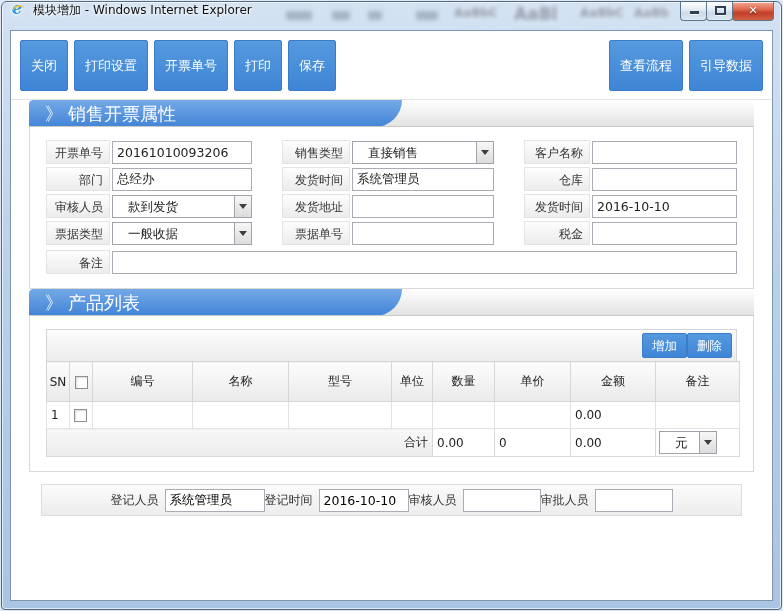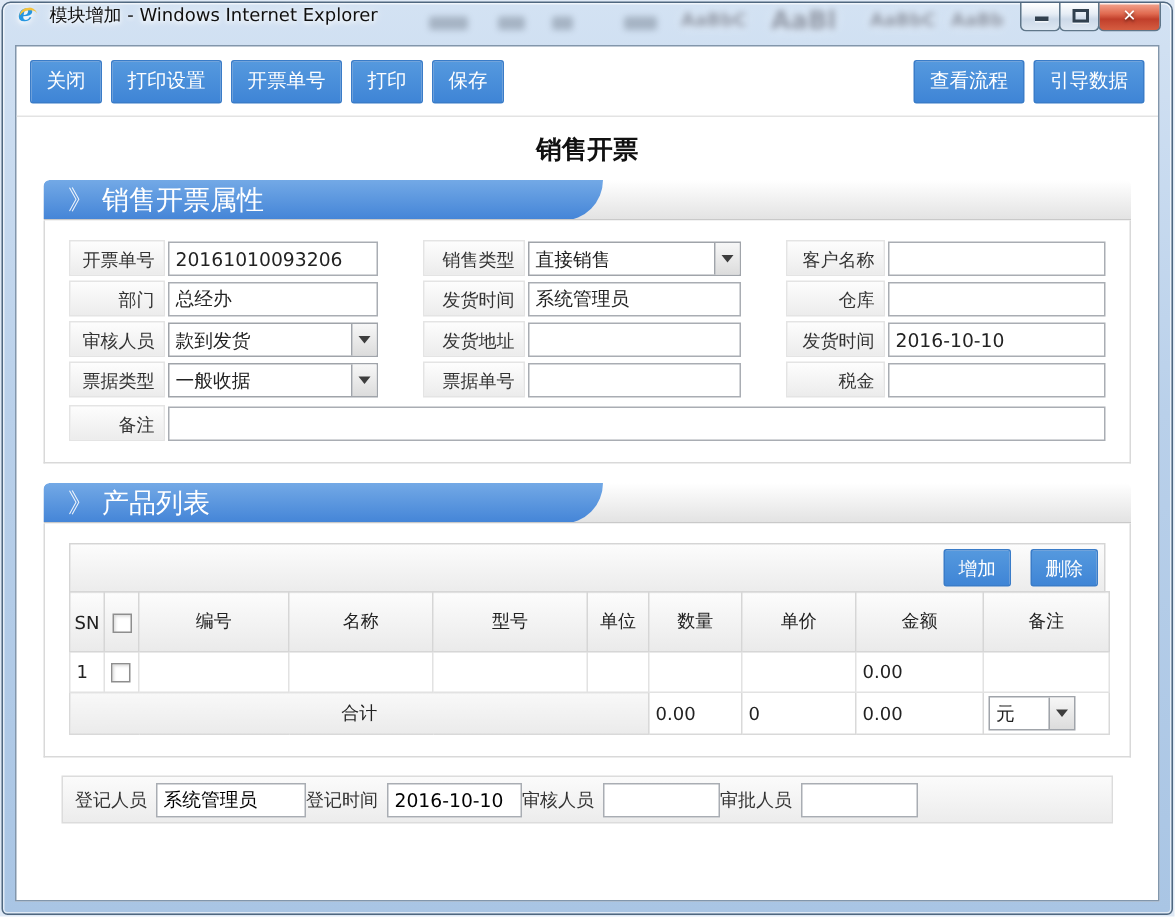--- a/index.html
+++ b/index.html
@@ -53,29 +53,29 @@
 
   
   .content { position:absolute; left:8px; right:8px; top:28px; bottom:8px;
     background:#fff; border:1px solid #8296ab; overflow:hidden; }
 
   .toolbar { display:flex; justify-content:space-between; align-items:center;
     padding:9px 9px 8px 9px; border-bottom:1px solid #e3e3e3; }
   .tb-group { display:flex; gap:6px; }
   .btn { display:inline-block; border:1px solid #3a7cc8; border-radius:2px;
     background:linear-gradient(#5599de,#3f85d6); color:#fff; font-size:13px;
-    font-family:inherit; padding:5px 10px; line-height:17px; cursor:pointer; }
+    font-family:inherit; padding:16px 10px; line-height:17px; cursor:pointer; }
   .btn-sm { padding:3px 9px; font-size:12.5px; }
 
   .page-title { text-align:center; font-size:17px; font-weight:bold; color:#111;
     margin:10px 0 9px; }
 
   
   .panel { margin:0 18px; }
-  .panel + .panel { margin-top:13px; }
+  .panel + .panel { }
   .panel-header { position:relative; height:27px; overflow:hidden;
     background:linear-gradient(#ffffff,#e3e3e3); border-radius:4px 4px 0 0;
     border-bottom:1px solid #c9c9c9; }
   .tab { position:relative; width:345px; height:27px; line-height:27px;
     padding-left:16px; color:#fff; font-size:18px;
     background:linear-gradient(#73a9e6,#4384d7); border-radius:4px 0 0 0; }
   .tab::after { content:""; position:absolute; left:100%; top:0; width:28px; height:27px;
     background:linear-gradient(#73a9e6,#4384d7); border-radius:0 0 28px 0; }
   .tab-arrow { margin-right:5px; opacity:.9; }
   .panel-body { border:1px solid #d9d9d9; border-top:none; background:#fff;
@@ -84,48 +84,48 @@
   
   .frow { display:grid; grid-template-columns:64px 140px 26px 68px 142px 26px 66px 1fr;
     column-gap:2px; align-items:center; margin-bottom:3px; }
   .frow-remark { display:grid; grid-template-columns:64px 1fr; column-gap:2px;
     align-items:center; margin-top:5px; }
   .lbl { height:24px; line-height:24px; text-align:right; padding-right:6px;
     font-size:12px; color:#333; border:1px solid #e4e4e4;
     background:linear-gradient(#fdfdfd,#ececec);font-family:Liberation Serif, serif; }
   .tin { width:100%; height:23px; border:1px solid #a9adb3; font-size:12.5px;
     padding:0 4px; font-family:inherit; color:#222; background:#fff; }
-  .sel { display:flex; height:23px; border:1px solid #a0a4aa; background:#fff; }
+  .sel { display:flex; height:23px; border:1px solid #a0a4aa; background:#fff;padding-left:11px; }
   .sel-txt { flex:1; font-size:12.5px; line-height:21px; padding:0 4px; color:#222;
     overflow:hidden; white-space:nowrap; }
   .sel-btn { width:17px; border-left:1px solid #a0a4aa; position:relative;
     background:linear-gradient(#f7f7f7,#dcdcdc); }
   .sel-btn::after { content:""; position:absolute; left:4px; top:8px;
     border:4px solid transparent; border-top:5px solid #3d3d3d; }
 
   
-  .list-toolbar { display:flex; justify-content:flex-end; gap:13px;
+  .list-toolbar { display:flex; justify-content:flex-end; gap:0;
     border:1px solid #d5d5d5; background:linear-gradient(#fcfcfc,#ececec);
     padding:3px 4px; }
   table.grid { width:100%; border-collapse:collapse; table-layout:fixed;
     margin-top:-1px; font-size:12px; color:#222; }
   table.grid th { height:40px; font-weight:normal; text-align:center;
     background:linear-gradient(#fcfcfc,#eaeaea); border:1px solid #d6d6d6; }
   table.grid td { height:27px; border:1px solid #e2e2e2; padding:0 4px; }
   table.grid .total-row td { height:28px; border-color:#d9d9d9; }
-  .total-label { text-align:center; background:linear-gradient(#f8f8f8,#ebebeb); }
+  .total-label { text-align:right; background:linear-gradient(#f8f8f8,#ebebeb); }
   .cb { display:inline-block; width:13px; height:13px; vertical-align:middle;
     border:1px solid #8e8e8e; background:#fff;
     box-shadow:inset 1px 1px 2px rgba(0,0,0,.15); }
   .sel-cell { padding:2px 3px !important; }
   .sel-sm { width:58px; }
 
   
   .footer-bar { margin:12px 30px 0; height:32px; display:flex; align-items:center;
-    justify-content:flex-start; border:1px solid #dcdcdc;
+    justify-content:center; border:1px solid #dcdcdc;
     background:linear-gradient(#fbfbfb,#ececec); padding:0 8px; }
   .fgroup { display:flex; align-items:center; }
   .f-lbl { font-size:12px; color:#333; padding-right:6px; text-align:right; }
   .f-in { height:23px; border:1px solid #a9adb3; font-size:12.5px; padding:0 4px;
     font-family:inherit; background:#fff; }
   .w100 { width:100px; } .w90 { width:90px; } .w78 { width:78px; }
 </style>
 </head>
 <body>
 
@@ -164,21 +164,20 @@
         <button class="btn">开票单号</button>
         <button class="btn">打印</button>
         <button class="btn">保存</button>
       </div>
       <div class="tb-group">
         <button class="btn">查看流程</button>
         <button class="btn">引导数据</button>
       </div>
     </div>
 
-    <div class="page-title">销售开票</div>
 
     <div class="panel">
       <div class="panel-header">
         <div class="tab">
           <span class="tab-arrow">》</span><span>销售开票属性</span>
         </div>
       </div>
       <div class="panel-body">
 
         <div class="frow">

